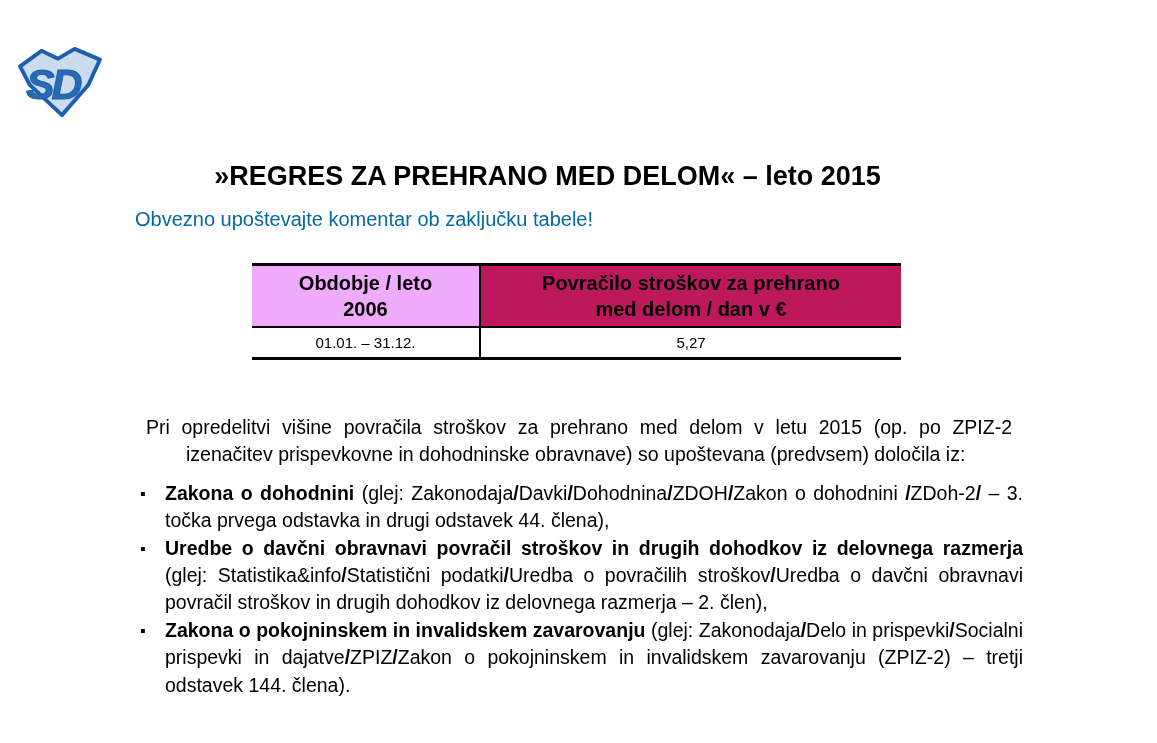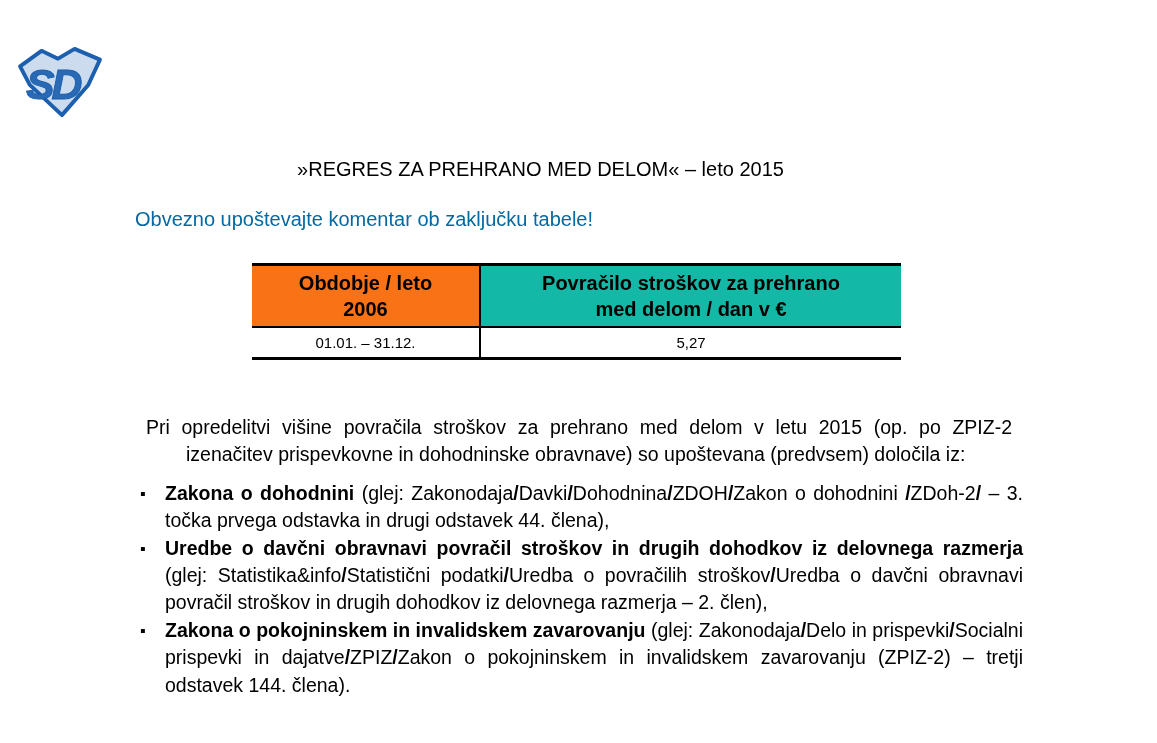--- a/index.html
+++ b/index.html
@@ -22,24 +22,24 @@
     top: 45px;
     width: 88px;
     height: 76px;
   }
   .title {
     position: absolute;
     left: 0;
     top: 149px;
     width: 100%;
     text-align: center;
-    font-size: 20px;
-    font-weight: normal;
+    font-size: 27px;
+    font-weight: bold;
     line-height: 30px;
-    margin: 5px;
+    margin: 12px;
   }
   .notice {
     position: absolute;
     left: 135px;
     top: 206px;
     font-size: 20px;
     line-height: 27px;
     margin: 0;
     font-weight: normal;
   }
@@ -129,25 +129,25 @@
   </svg>
 
   <h1 class="title">»REGRES ZA PREHRANO MED DELOM« – leto 2015</h1>
 
   <p class="notice" style="color:#0369a1;">Obvezno upoštevajte komentar ob zaključku tabele!</p>
 
   <div class="table-wrap">
     <table class="allowance">
       <thead>
         <tr>
-          <th class="col-period divider" style="background:#f97316;margin-top:28px;">
+          <th class="col-period divider" style="background:#f0abfc;margin-top:28px;">
             <div>Obdobje / leto</div>
             <div>2006</div>
           </th>
-          <th style="background:#14b8a6;">
+          <th style="background:#be185d;">
             <div>Povračilo stroškov za prehrano</div>
             <div>med delom / dan v €</div>
           </th>
         </tr>
       </thead>
       <tbody>
         <tr>
           <td class="divider">01.01. – 31.12.</td>
           <td>5,27</td>
         </tr>

